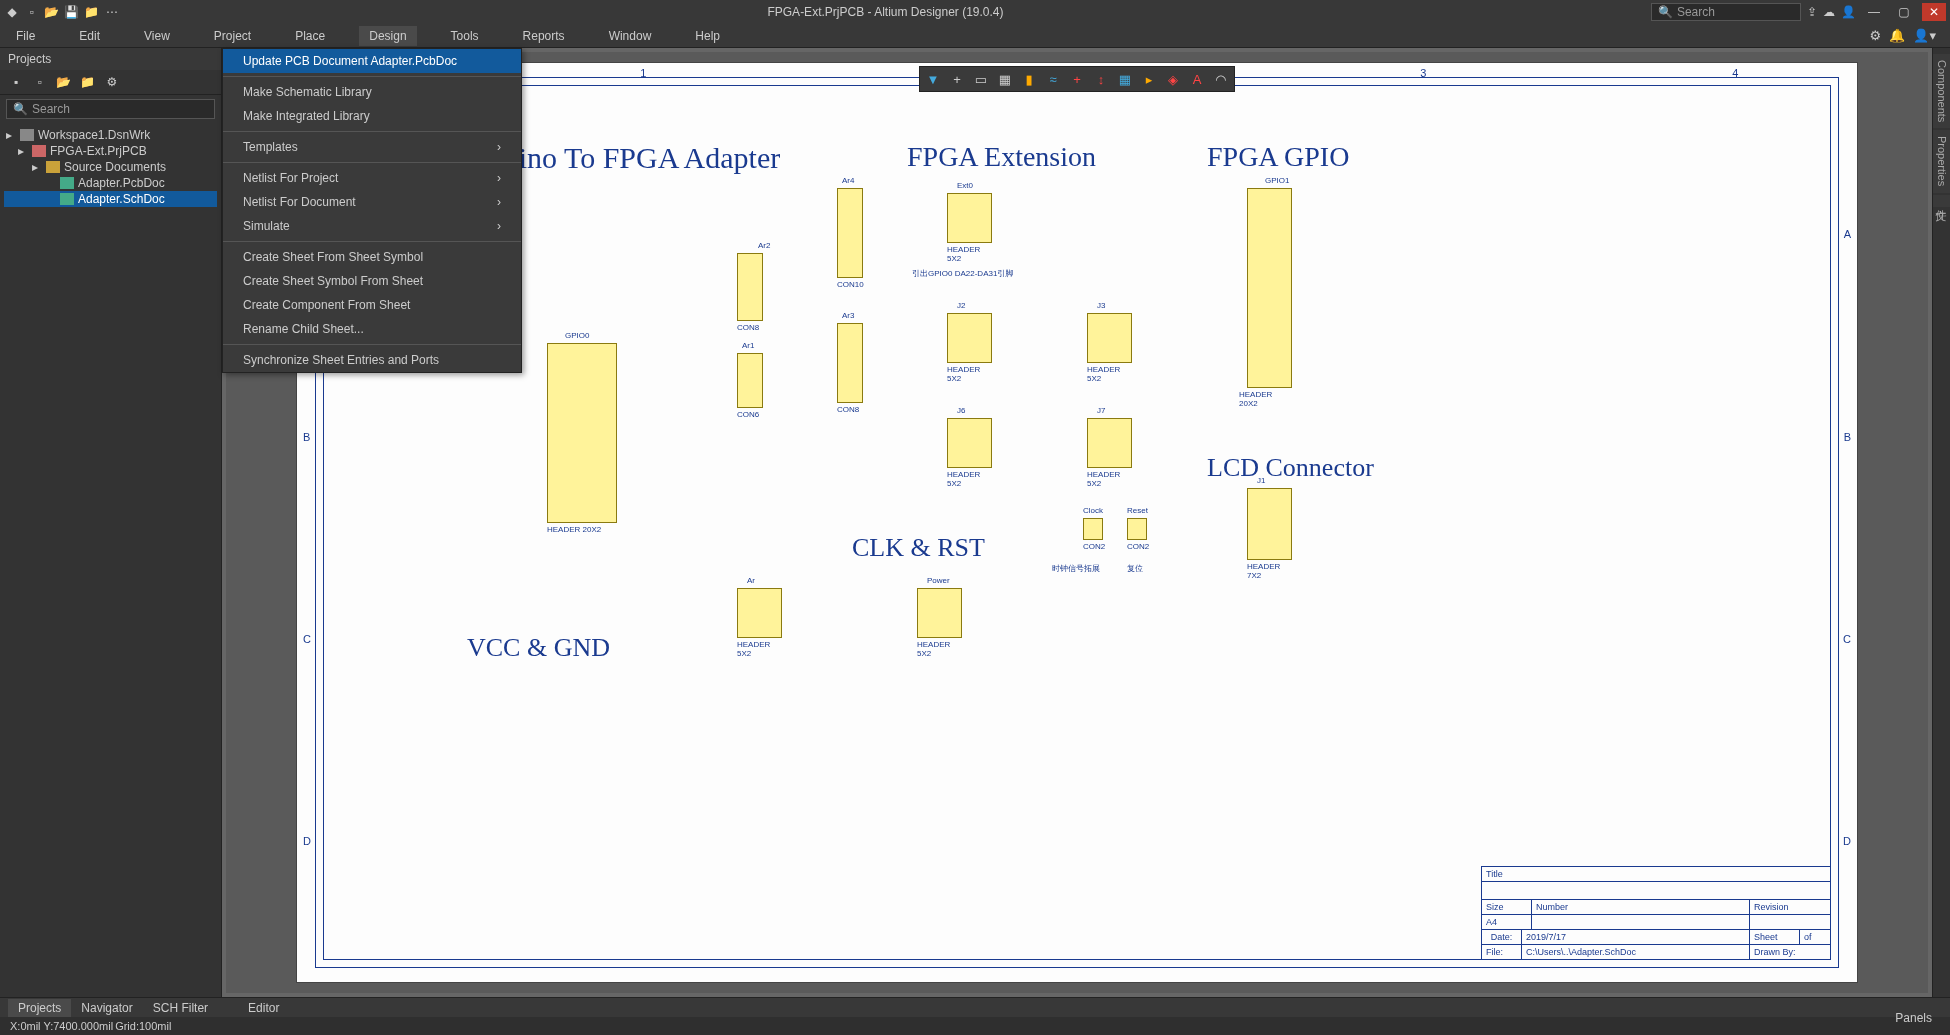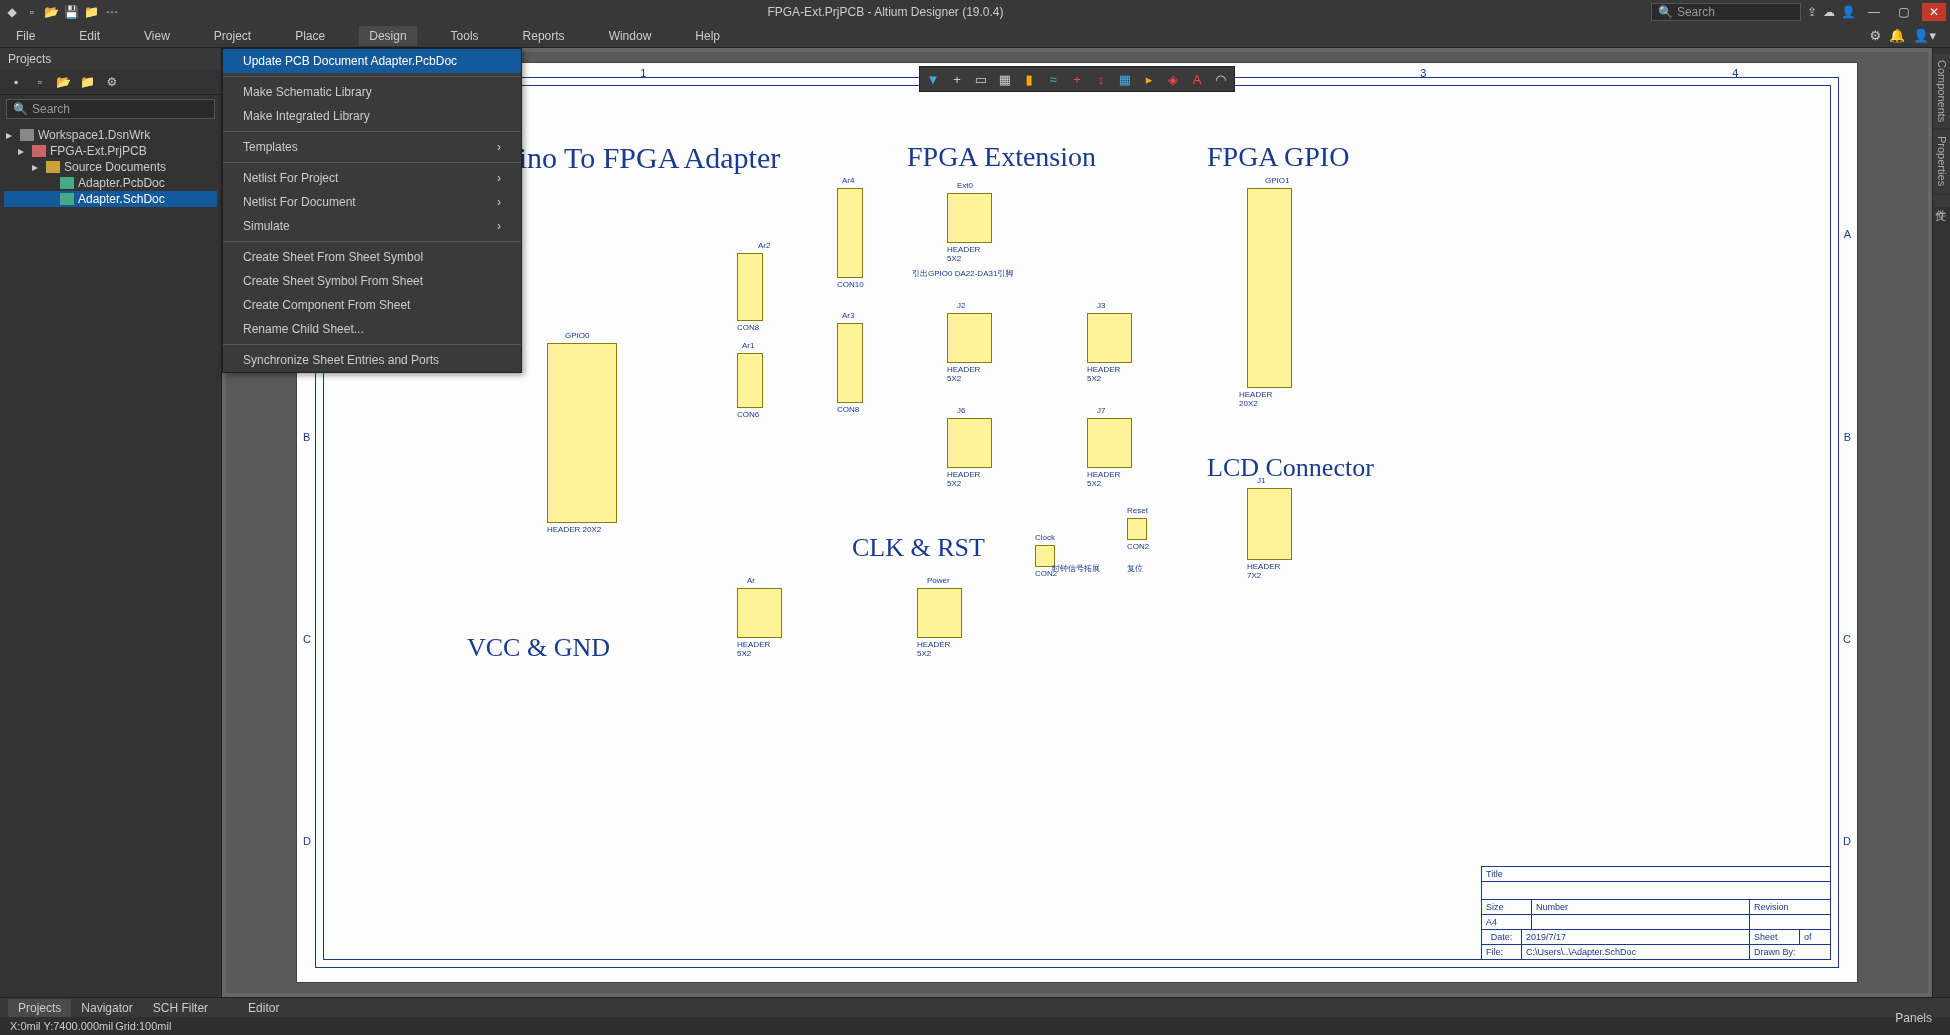--- a/index.html
+++ b/index.html
@@ -334,21 +334,21 @@
             <div class="body" style="width:45px;height:50px;"></div>
             <div class="name" style="top:52px;left:0;">HEADER 5X2</div>
           </div>
 
           <div class="hdr" style="left:950px;top:125px;">
             <div class="name" style="top:-12px;left:18px;">GPIO1</div>
             <div class="body" style="width:45px;height:200px;"></div>
             <div class="name" style="top:202px;left:-8px;">HEADER 20X2</div>
           </div>
 
-          <div class="hdr" style="left:738px;top:455px;margin-top:27px;">
+          <div class="hdr" style="left:786px;top:455px;">
             <div class="name" style="top:-12px;left:0;">Clock</div>
             <div class="body" style="width:20px;height:22px;"></div>
             <div class="name" style="top:24px;left:0;">CON2</div>
           </div>
           <div class="hdr" style="left:830px;top:455px;">
             <div class="name" style="top:-12px;left:0;">Reset</div>
             <div class="body" style="width:20px;height:22px;"></div>
             <div class="name" style="top:24px;left:0;">CON2</div>
           </div>
           <div class="sch-text-sm" style="left:755px;top:500px;">时钟信号拓展</div>

